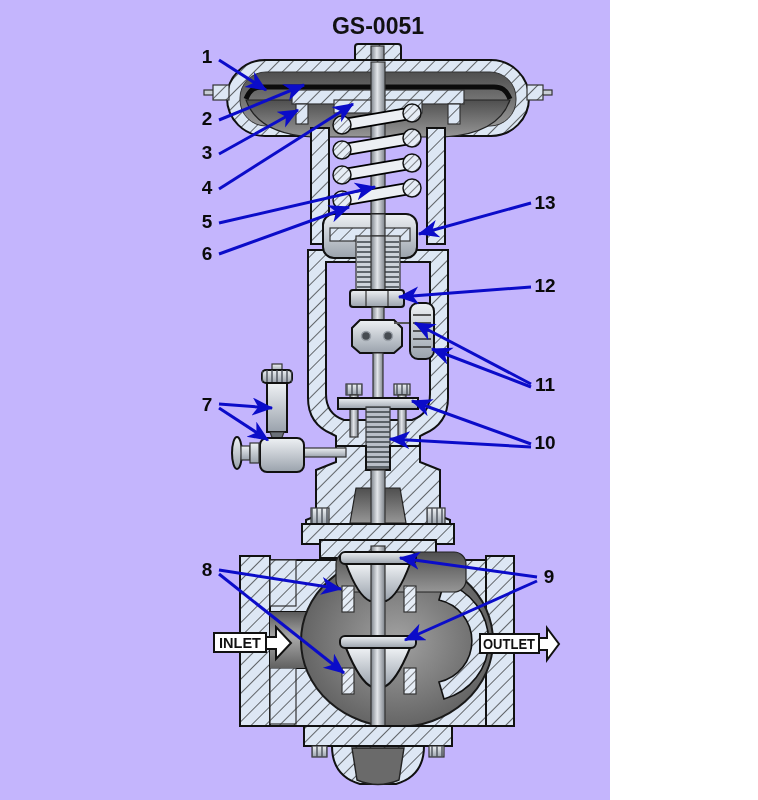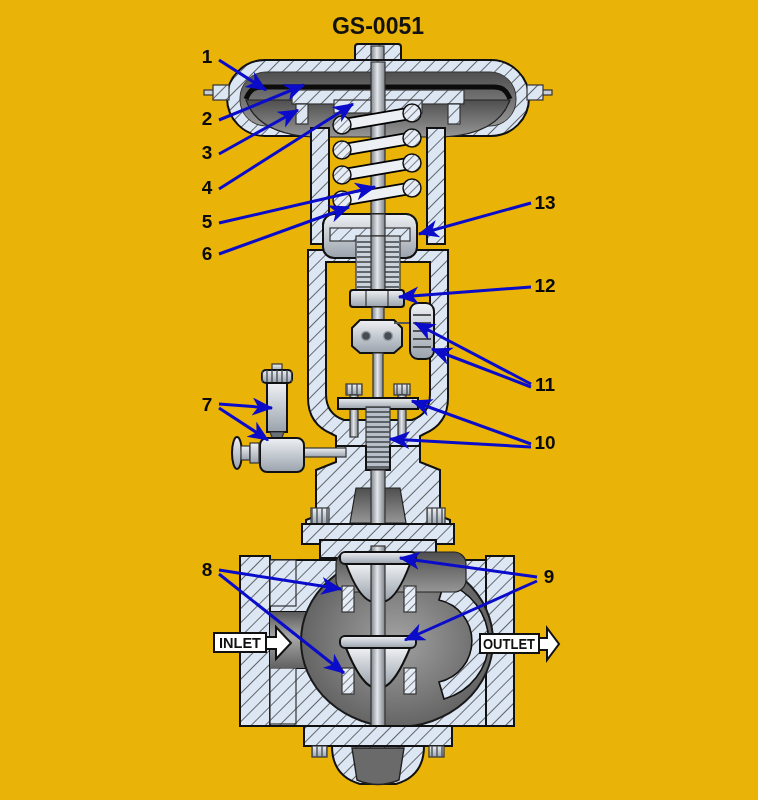--- a/index.html
+++ b/index.html
@@ -1,16 +1,16 @@
 <!DOCTYPE html>
 <html><head>
 <meta charset="utf-8">
 <style>
   html,body{margin:0;padding:0;background:#ffffff;}
-  #stage{position:relative;width:758px;height:800px;background:#eab308;overflow:hidden;
+  #stage{position:relative;width:610px;height:800px;background:#c4b5fd;overflow:hidden;
          font-family:"Liberation Sans",sans-serif;}
   svg text{font-family:"Liberation Sans",sans-serif;}
   .title-text{font-size:23px;font-weight:bold;fill:#111;}
   .co-num{font-size:19px;font-weight:bold;fill:#0a0a0a;text-anchor:middle;}
   .co-line{stroke:var(--co,#0b0cc9);stroke-width:3;fill:none;}
   .flow-text{font-size:14px;font-weight:bold;fill:#111;text-anchor:middle;}
   .outline{stroke:#111;stroke-width:2;}
   .thin{stroke:#333;stroke-width:1.2;}
 </style>
 </head>

